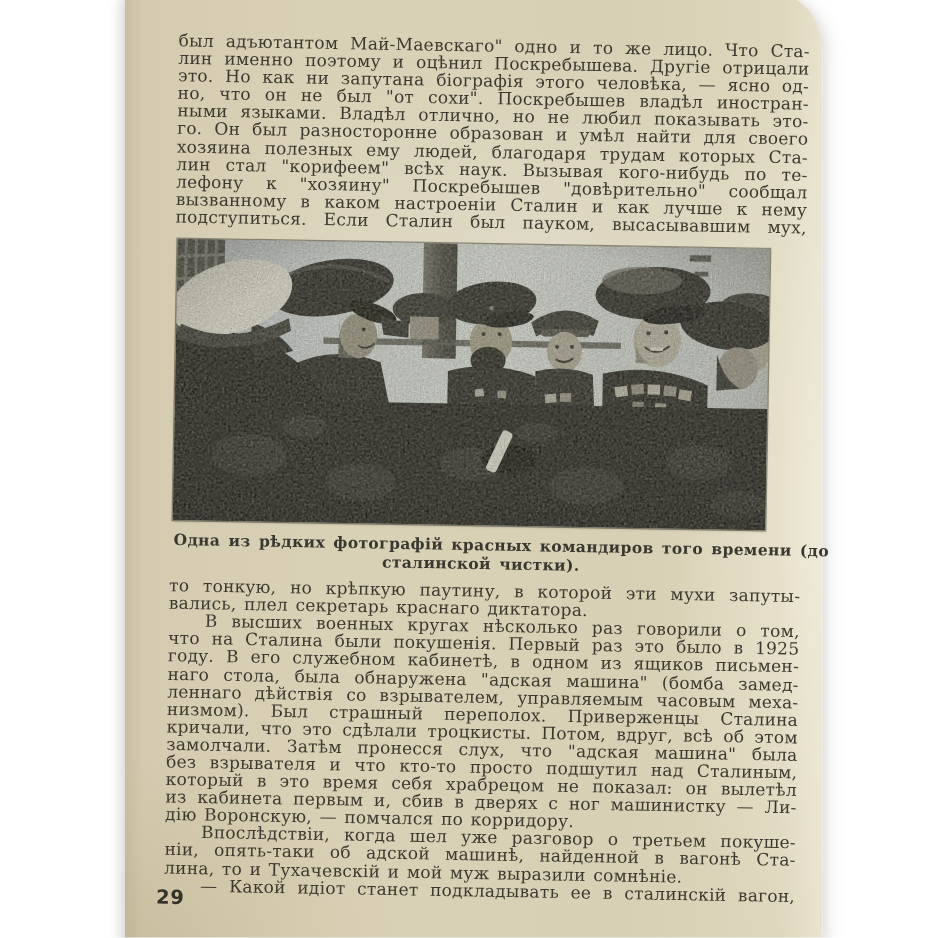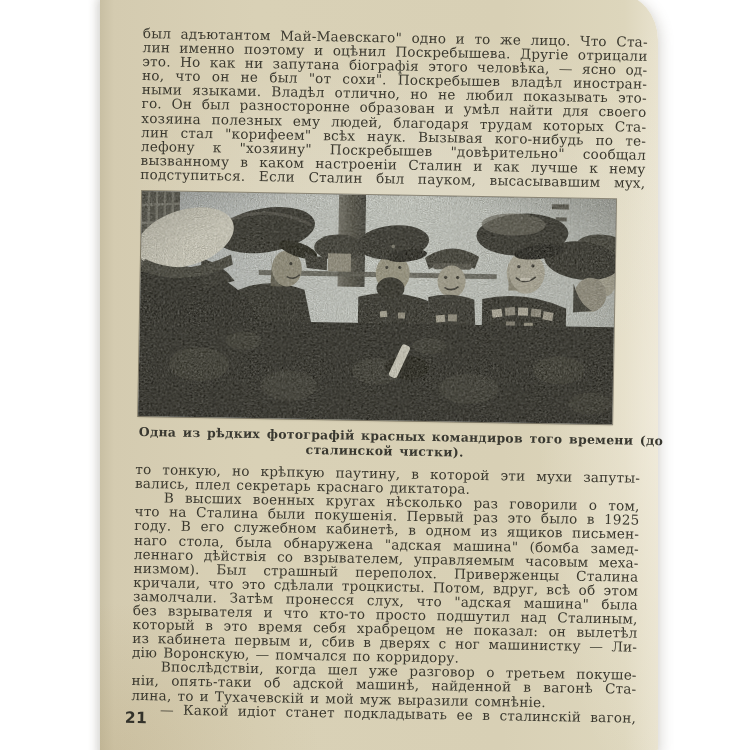--- a/index.html
+++ b/index.html
@@ -229,17 +229,17 @@
         <div class="line">из кабинета первым и, сбив в дверях с ног машинистку — Ли-</div>
         <div class="line pl">дію Воронскую, — помчался по корридору.</div>
 
         <div class="line ind">Впослѣдствіи, когда шел уже разговор о третьем покуше-</div>
         <div class="line">ніи, опять-таки об адской машинѣ, найденной в вагонѣ Ста-</div>
         <div class="line pl">лина, то и Тухачевскій и мой муж выразили сомнѣніе.</div>
 
         <div class="line ind">— Какой идіот станет подкладывать ее в сталинскій вагон,</div>
       </div>
 
-      <div class="pagenum">21</div>
+      <div class="pagenum">29</div>
 
     </div>
   </div>
 </div>
 
 </body></html>

